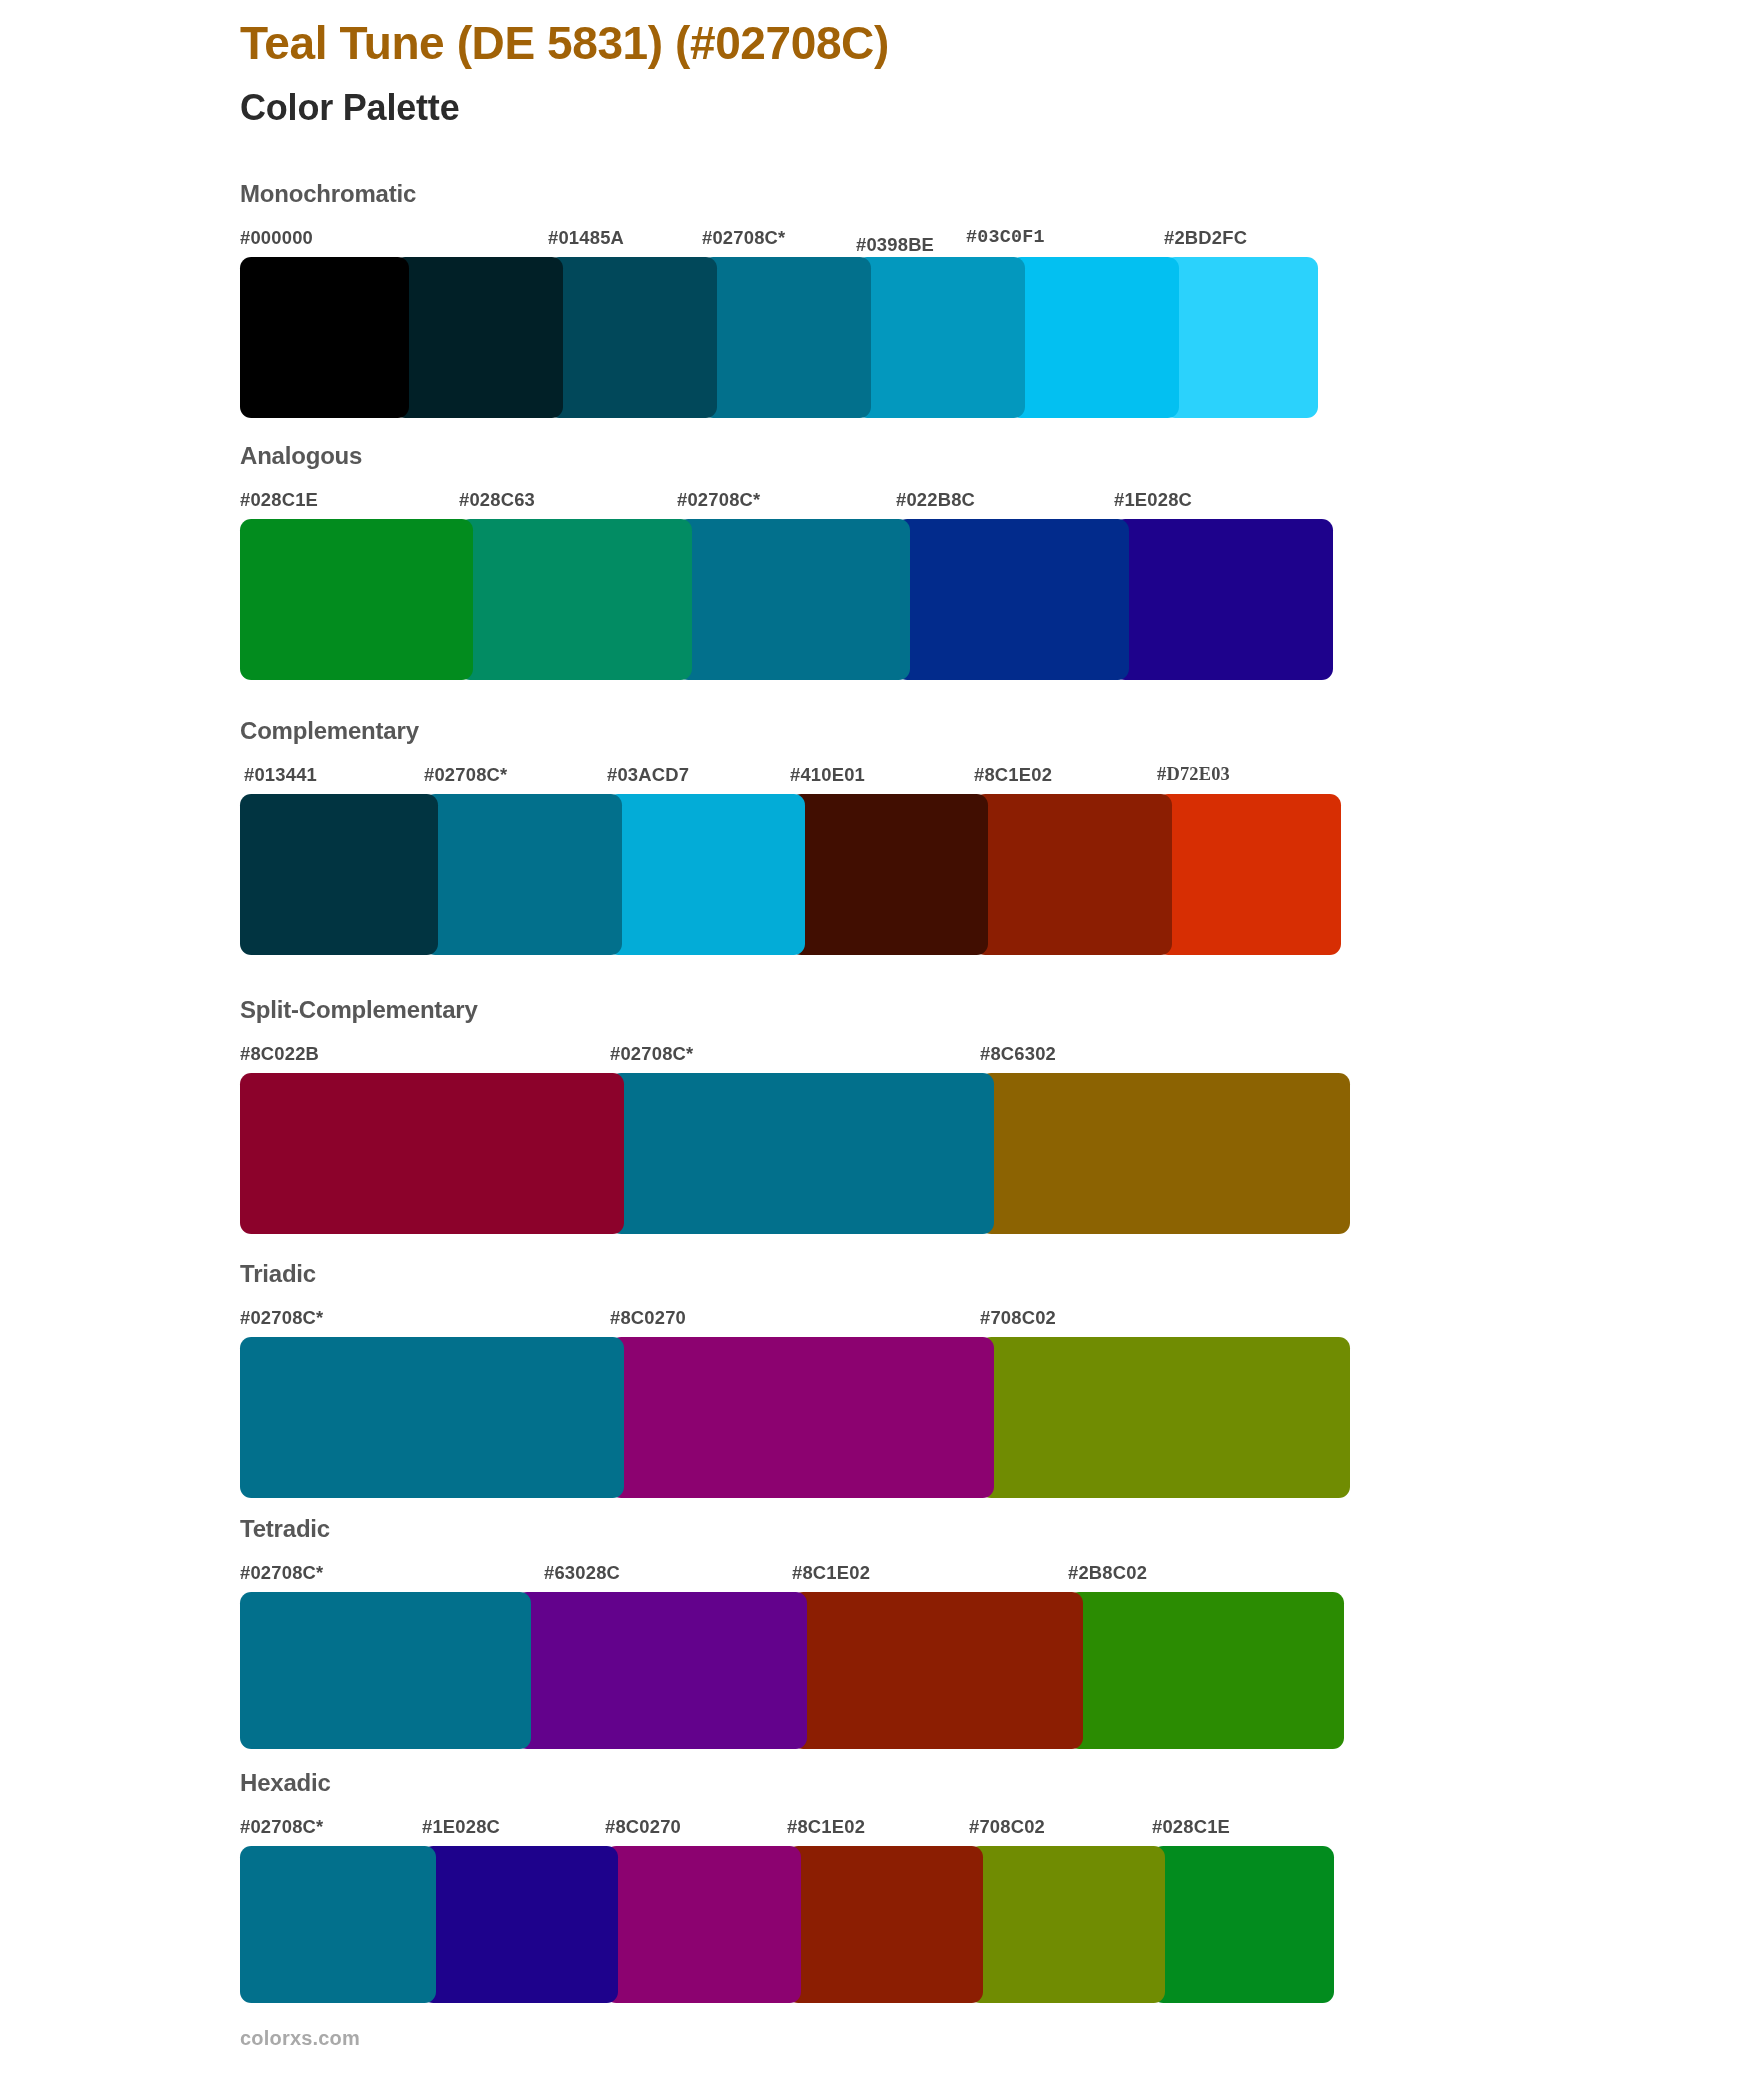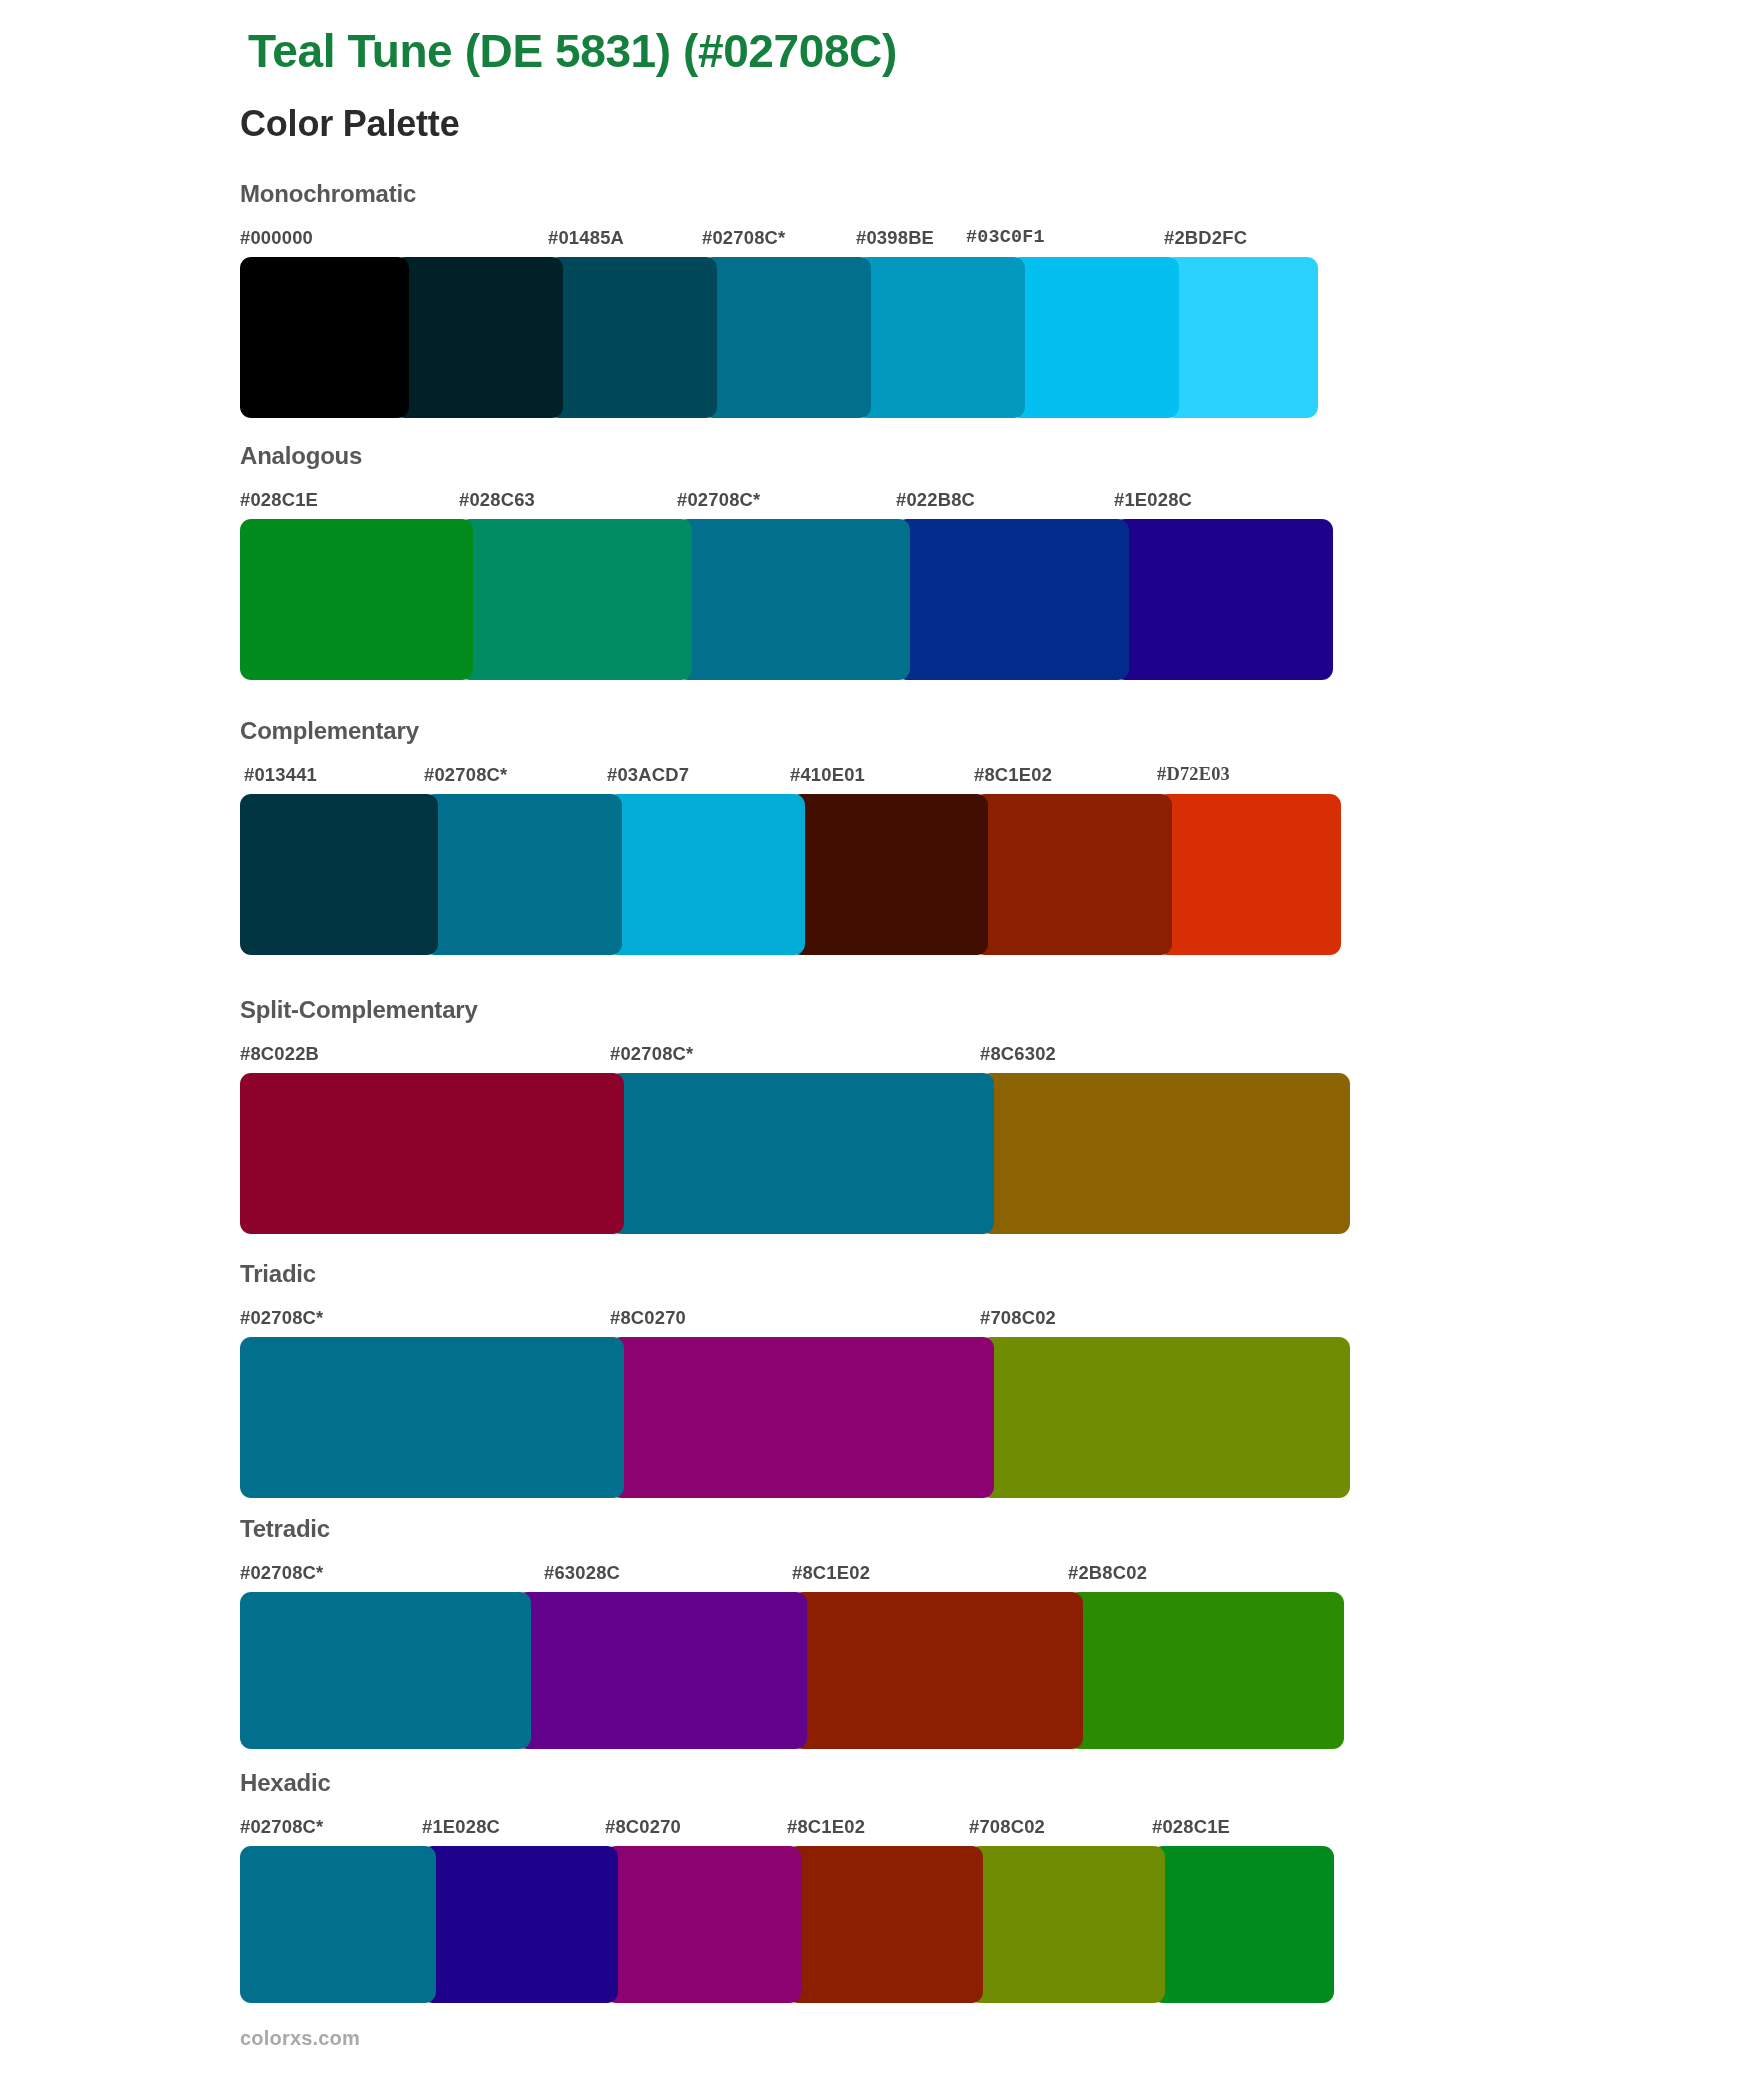--- a/index.html
+++ b/index.html
@@ -27,24 +27,24 @@
   
   .header {
     position: absolute;
     left: 240px;
     top: 17.6px;
     width: 1358px;
   }
   .page-title {
     font-size: 46px;
     font-weight: bold;
-    color: #15803d;
+    color: #a16207;
     letter-spacing: -0.4px;
     line-height: 1.12;
-    margin: 8px;
+    margin: 0;
     white-space: nowrap;
   }
   .page-subtitle {
     font-size: 36px;
     font-weight: bold;
     color: #2b2b2b;
     letter-spacing: -0.2px;
     line-height: 1.15;
     margin: 0;
     padding-top: 17.6px;
@@ -117,21 +117,21 @@
   </div>
 
   <div id="sections-host">
       <div class="section" style="top: 182px; width: 1078px;">
         <h3 class="section-title">Monochromatic</h3>
         <div class="swatch-labels">
           <span class="swatch-label" style="left: 0px;">#000000</span>
           <span class="swatch-label" style="left: 148px; margin-top: 41px;">#012027</span>
           <span class="swatch-label" style="left: 308px;">#01485A</span>
           <span class="swatch-label" style="left: 462px;">#02708C*</span>
-          <span class="swatch-label" style="left: 616px;">#0398BE</span>
+          <span class="swatch-label" style="left: 616px; margin-top: 7px;">#0398BE</span>
           <span class="swatch-label" style="left: 726px; font-family: Liberation Mono, monospace;">#03C0F1</span>
           <span class="swatch-label" style="left: 924px;">#2BD2FC</span>
         </div>
         <div class="swatch-row" style="height: 161px; width: 1078px;">
           <div class="swatch" title="#000000" style="left: 0px; width: 169px; height: 161px; z-index: 7; background-color: rgb(0, 0, 0);"></div>
           <div class="swatch" title="#012027" style="left: 154px; width: 169px; height: 161px; z-index: 6; background-color: rgb(1, 32, 39);"></div>
           <div class="swatch" title="#01485A" style="left: 308px; width: 169px; height: 161px; z-index: 5; background-color: rgb(1, 72, 90);"></div>
           <div class="swatch" title="#02708C*" style="left: 462px; width: 169px; height: 161px; z-index: 4; background-color: rgb(2, 112, 140);"></div>
           <div class="swatch" title="#0398BE" style="left: 616px; width: 169px; height: 161px; z-index: 3; background-color: rgb(3, 152, 190);"></div>
           <div class="swatch" title="#03C0F1" style="left: 770px; width: 169px; height: 161px; z-index: 2; background-color: rgb(3, 192, 241);"></div>

